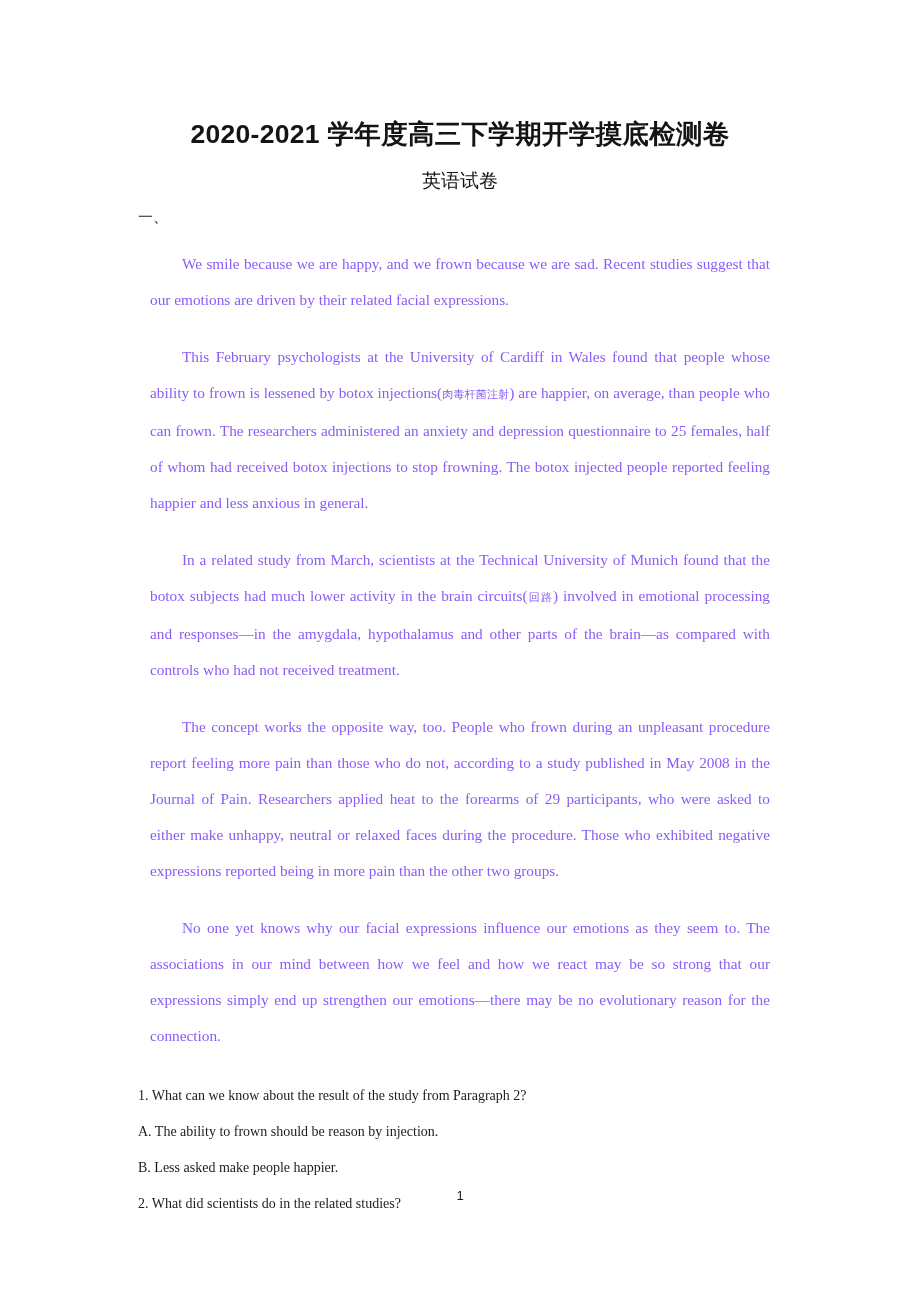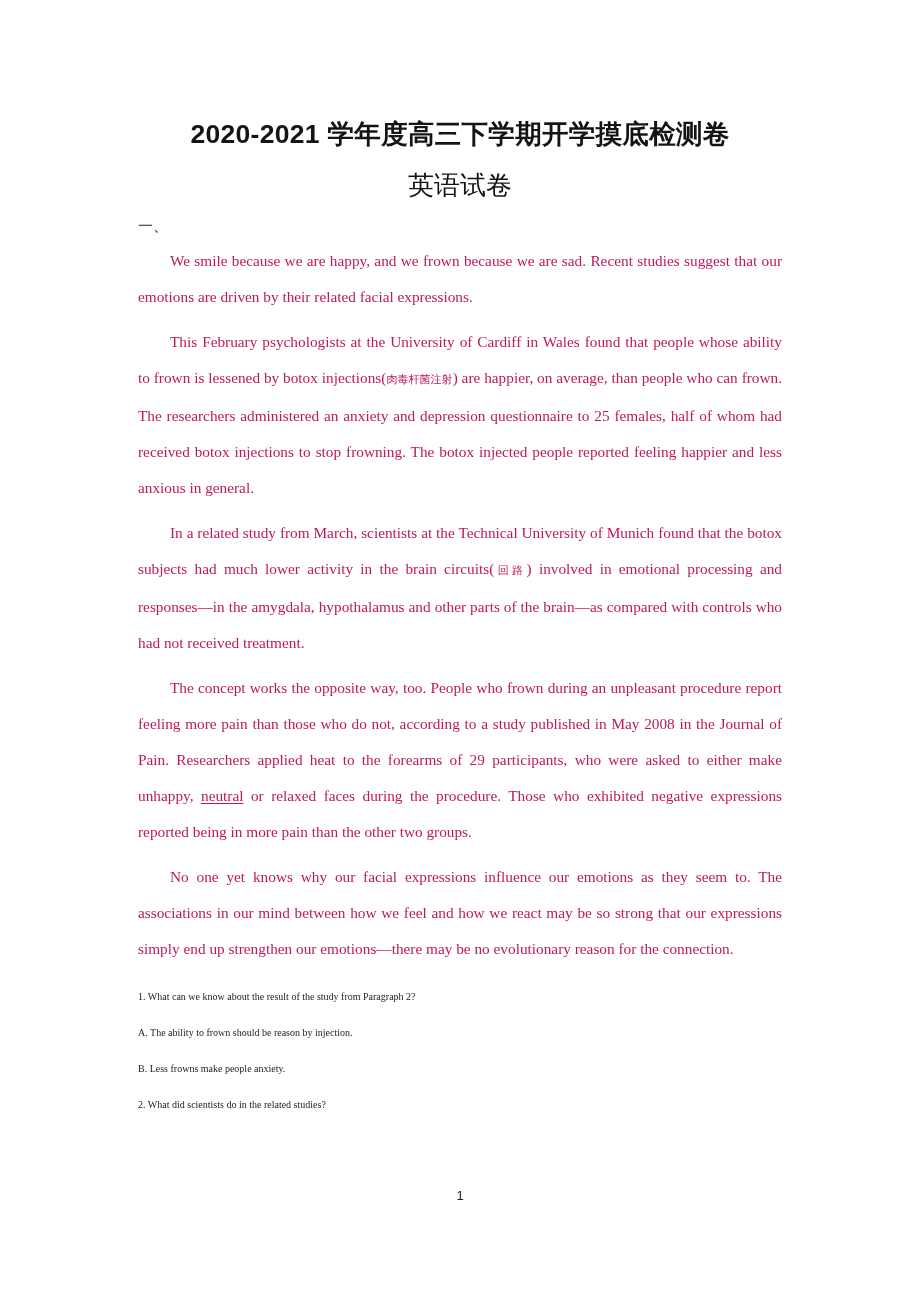--- a/index.html
+++ b/index.html
@@ -31,57 +31,56 @@
     letter-spacing: 0.3px;
     margin: 0;
     padding-top: 118px;
     line-height: 1.25;
     color: #141414;
   }
   .doc-subtitle {
     text-align: center;
     font-family: "DejaVu Serif", "Liberation Serif", serif;
     font-weight: normal;
-    font-size: 26px;
+    font-size: 19px;
     margin: 0;
     padding-top: 18px;
     line-height: 1.25;
     color: #141414;
   }
   .section-marker {
     font-size: 15px;
     margin: 0;
     padding-top: 16px;
     line-height: 1.1;
     color: #1c1c1c;
   }
   p.body-para {
-    margin: 0;
+    margin: 12px;
     padding-top: 9px;
     font-size: 15.3px;
     line-height: 36px;
     text-align: justify;
     text-justify: inter-word;
     text-indent: 32px;
-    color: #be185d;
+    color: #8b5cf6;
   }
   .cn-inline {
     font-family: "DejaVu Sans", "Liberation Sans", sans-serif;
     font-size: 11px;
   }
   .underline-word {
-    text-decoration: underline;
     text-underline-offset: 2px;
   }
   .qa-block {
     padding-top: 12px;
   }
   p.qa-line {
     margin: 0;
-    font-size: 10px;
+    font-size: 14px;
     line-height: 36px;
     text-align: left;
     text-indent: 0;
     color: #1c1c1c;
   }
   .page-number {
     position: absolute;
     left: 0;
     right: 0;
     top: 1188px;
@@ -110,21 +109,21 @@
 
     <p class="body-para"><span>In a related study from March, scientists at the Technical University of Munich found that the botox subjects had much lower activity in the brain circuits(</span><span class="cn-inline">回路</span><span>) involved in emotional processing and responses—in the amygdala, hypothalamus and other parts of the brain—as compared with controls who had not received treatment.</span></p>
 
     <p class="body-para"><span>The concept works the opposite way, too. People who frown during an unpleasant procedure report feeling more pain than those who do not, according to a study published in May 2008 in the Journal of Pain. Researchers applied heat to the forearms of 29 participants, who were asked to either make unhappy, </span><span class="underline-word">neutral</span><span> or relaxed faces during the procedure. Those who exhibited negative expressions reported being in more pain than the other two groups.</span></p>
 
     <p class="body-para"><span>No one yet knows why our facial expressions influence our emotions as they seem to. The associations in our mind between how we feel and how we react may be so strong that our expressions simply end up strengthen our emotions—there may be no evolutionary reason for the connection.</span></p>
 
     <div class="qa-block">
       <p class="qa-line">1. What can we know about the result of the study from Paragraph 2?</p>
       <p class="qa-line">A. The ability to frown should be reason by injection.</p>
-      <p class="qa-line">B. Less frowns make people anxiety.</p>
+      <p class="qa-line">B. Less asked make people happier.</p>
       <p class="qa-line">2. What did scientists do in the related studies?</p>
     </div>
 
   </div>
 
   <div class="page-number">1</div>
 
 </div>
 
 </body></html>

